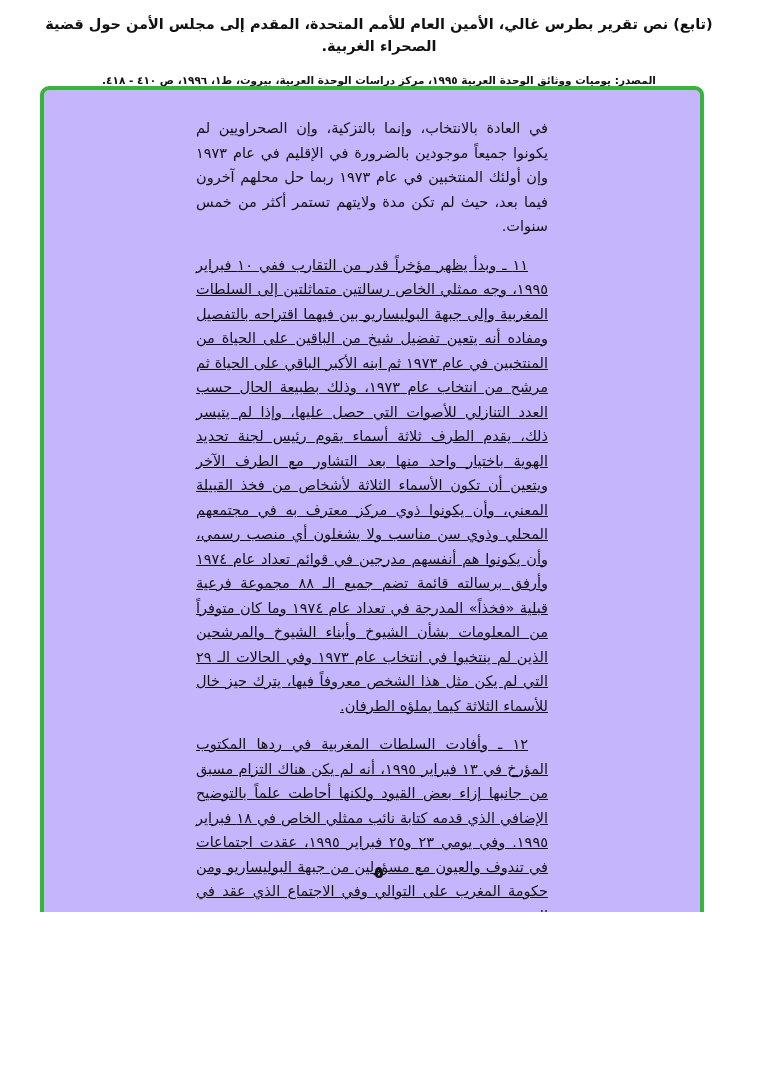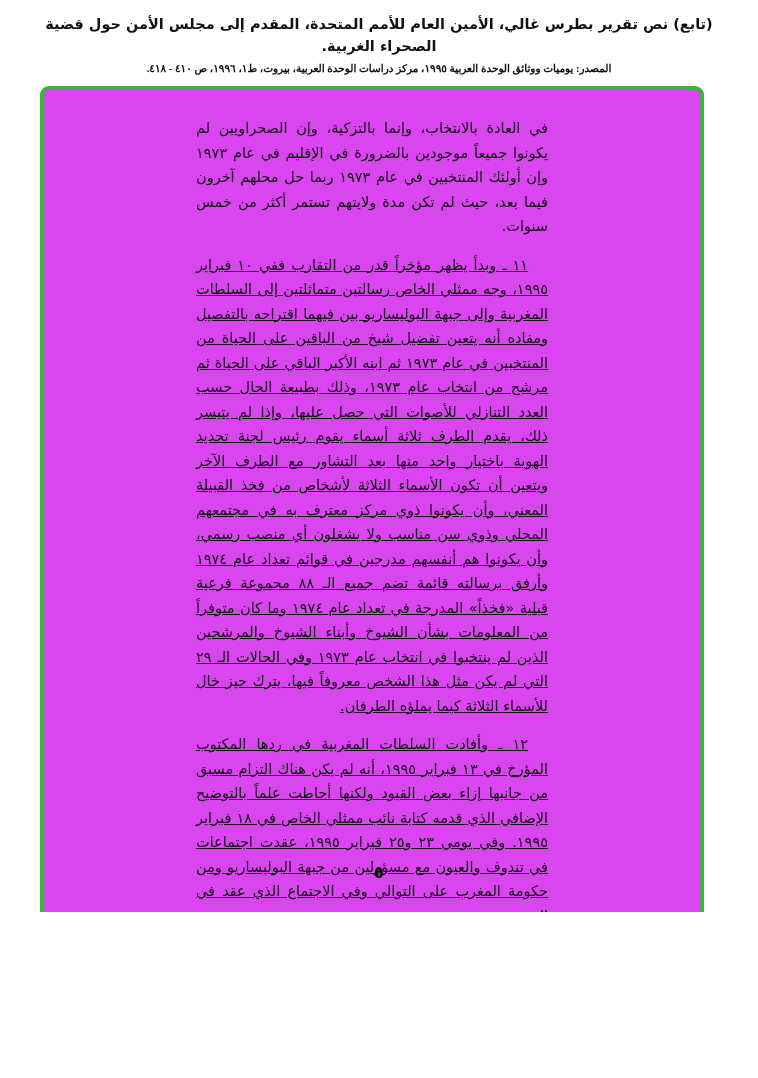--- a/index.html
+++ b/index.html
@@ -27,33 +27,32 @@
   }
   .header-title {
     font-weight: bold;
     font-size: 14.5px;
     line-height: 1.5;
     padding: 0 20px;
   }
   .header-source {
     font-weight: bold;
     font-size: 10.5px;
-    margin-top: 4px;
+    margin-top: 16px;
     letter-spacing: 0.2px;
-    font-family: Liberation Serif, serif;
   }
   .content-box {
     position: absolute;
     top: 86px;
     right: 54px;
     left: 40px;
     height: 924px;
     border: 4px solid #35b53a;
     border-radius: 9px;
-    background: #d946ef;
+    background: #c4b5fd;
   }
   .text-column {
     width: 352px;
     margin: 26px auto 0 auto;
     font-size: 14.5px;
     line-height: 24.5px;
     text-align: justify;
     direction: rtl;
   }
   p.para {

